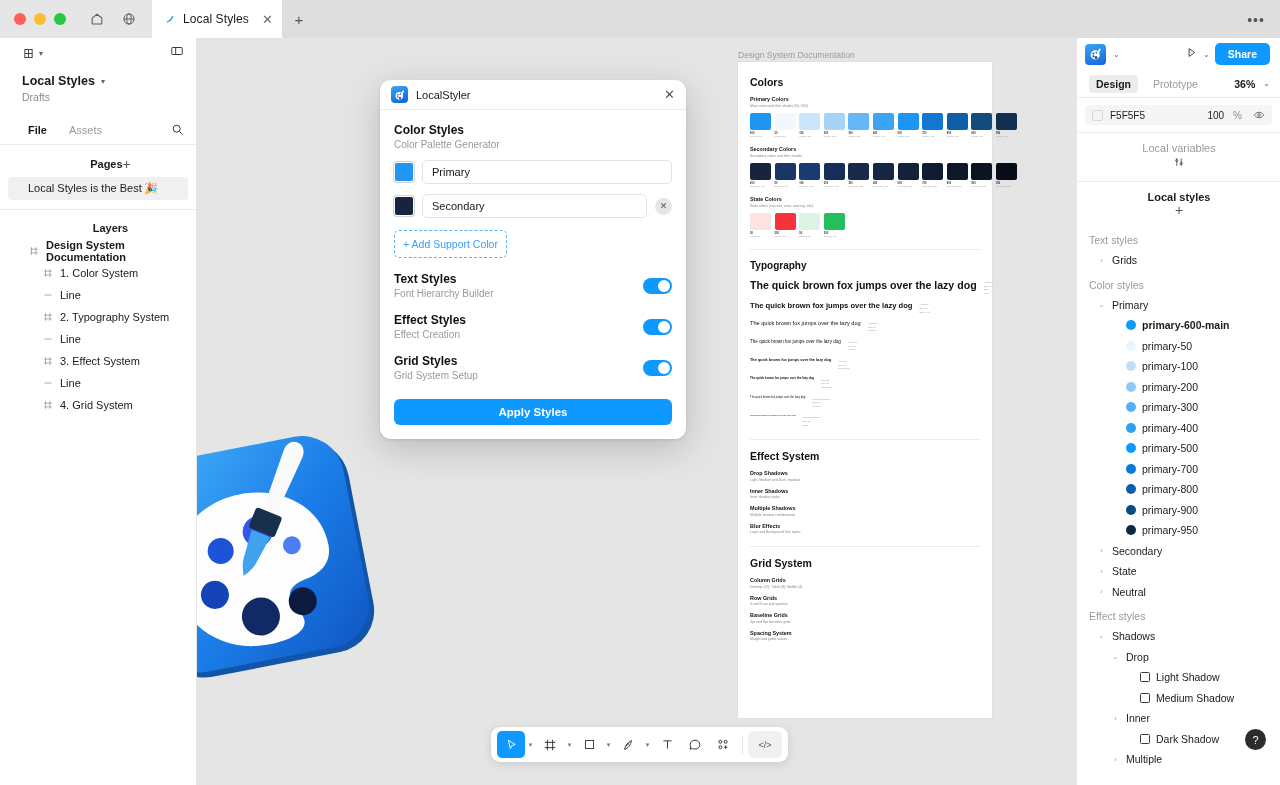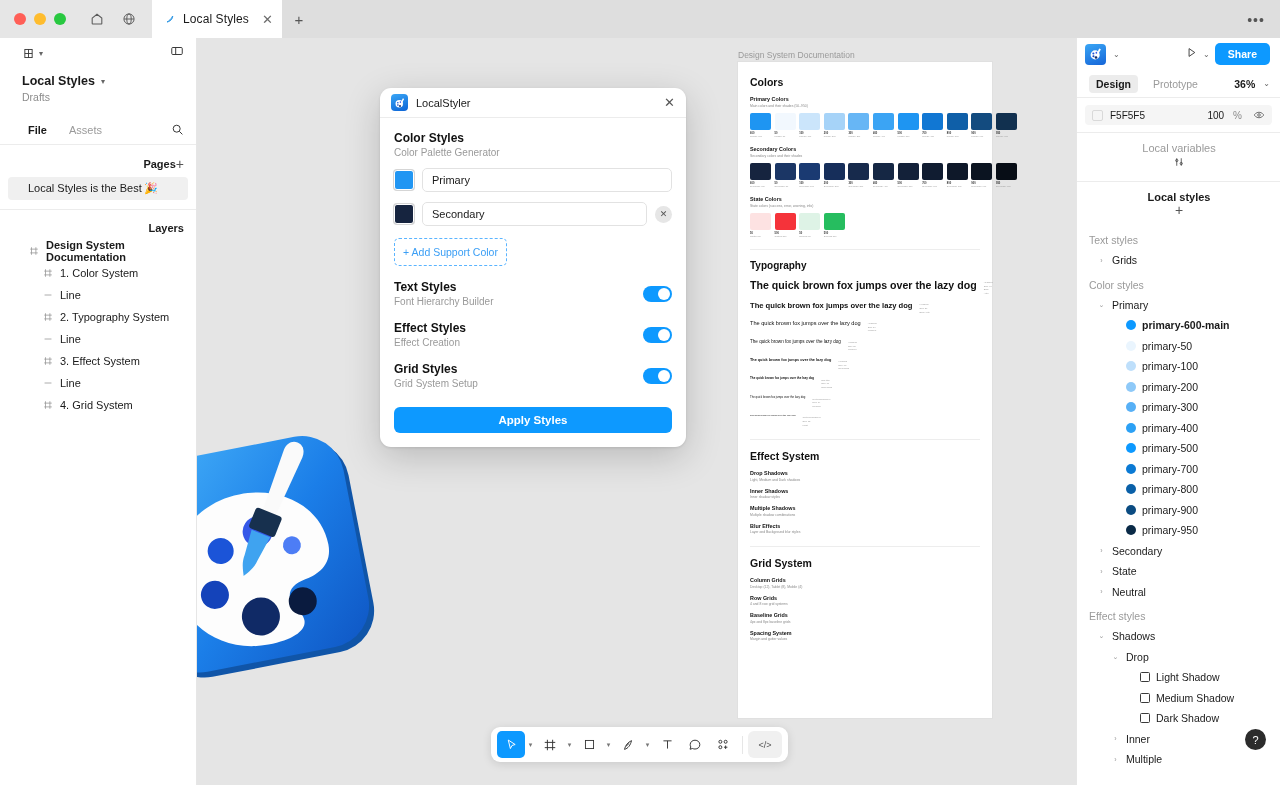--- a/index.html
+++ b/index.html
@@ -63,21 +63,21 @@
   .caret { font-size: 8px; color: #666; }
   .file-sub { font-size: 10.5px; color: #8c8c8c; margin-top: 3px; }
   .seg-row {
     display: flex; align-items: center; padding: 0 12px 0 28px; height: 30px;
     gap: 22px; border-bottom: 1px solid #ececec; position: relative;
   }
   .seg { font-size: 11px; color: #9a9a9a; }
   .seg.active { color: #1a1a1a; font-weight: 700; }
   .seg-search { position: absolute; right: 12px; color: #333; display: flex; }
   .sec-head {
-    display: flex; align-items: center; justify-content: flex-end;
+    display: flex; align-items: center; justify-content: center;
     padding: 12px 12px 6px 37px;
   }
   .sec-title { font-size: 11px; font-weight: 700; color: #1a1a1a; }
   .sec-plus { font-size: 14px; color: #555; line-height: 1; }
   .page-item {
     margin: 0 8px; padding: 5px 20px; font-size: 11px; color: #1a1a1a;
     background: #f0f0f0; border-radius: 4px;
   }
   .divider { height: 1px; background: #ececec; margin: 9px 0 0 0; }
   .layer {
@@ -179,21 +179,21 @@
     width: 28px; height: 27px; display: flex; align-items: center; justify-content: center;
     border-radius: 5px; color: #333;
   }
   .tool.active { background: #0d99ff; color: #fff; }
   .tcar { font-size: 7px; color: #777; width: 11px; text-align: center; }
   .tsep { width: 1px; height: 18px; background: #e6e6e6; margin: 0 5px; }
   .tool.code { background: #f0f0f0; width: 34px; border-radius: 6px; color: #555; }
 
   
   .dlg {
-    position: absolute; left: 380px; top: 88px; width: 306px;
+    position: absolute; left: 380px; top: 80px; width: 306px;
     background: #fff; border-radius: 11px;
     box-shadow: 0 10px 36px rgba(0,0,0,.19), 0 1px 3px rgba(0,0,0,.1);
     overflow: hidden;
   }
   .dlg-head {
     height: 30px; display: flex; align-items: center; gap: 8px;
     padding: 0 11px; border-bottom: 1px solid #ececec;
   }
   .dlg-icon {
     width: 17px; height: 17px; border-radius: 4px;
@@ -911,28 +911,28 @@
         <div class="tree-row" style="padding-left: 48px;">
           <span class="tw"></span>
           <span class="cbox"></span>
           <span class="tl">Light Shadow</span>
         </div>
         <div class="tree-row" style="padding-left: 48px;">
           <span class="tw"></span>
           <span class="cbox"></span>
           <span class="tl">Medium Shadow</span>
         </div>
+        <div class="tree-row" style="padding-left: 34px;">
+          <span class="tw">›</span>
+          <span class="tl">Inner</span>
+        </div>
         <div class="tree-row" style="padding-left: 48px;">
           <span class="tw"></span>
           <span class="cbox"></span>
           <span class="tl">Dark Shadow</span>
-        </div>
-        <div class="tree-row" style="padding-left: 34px;">
-          <span class="tw">›</span>
-          <span class="tl">Inner</span>
         </div>
         <div class="tree-row" style="padding-left: 34px;">
           <span class="tw">›</span>
           <span class="tl">Multiple</span>
         </div>
       </div>
 
     <div class="help-btn">?</div>
   </div>
 

